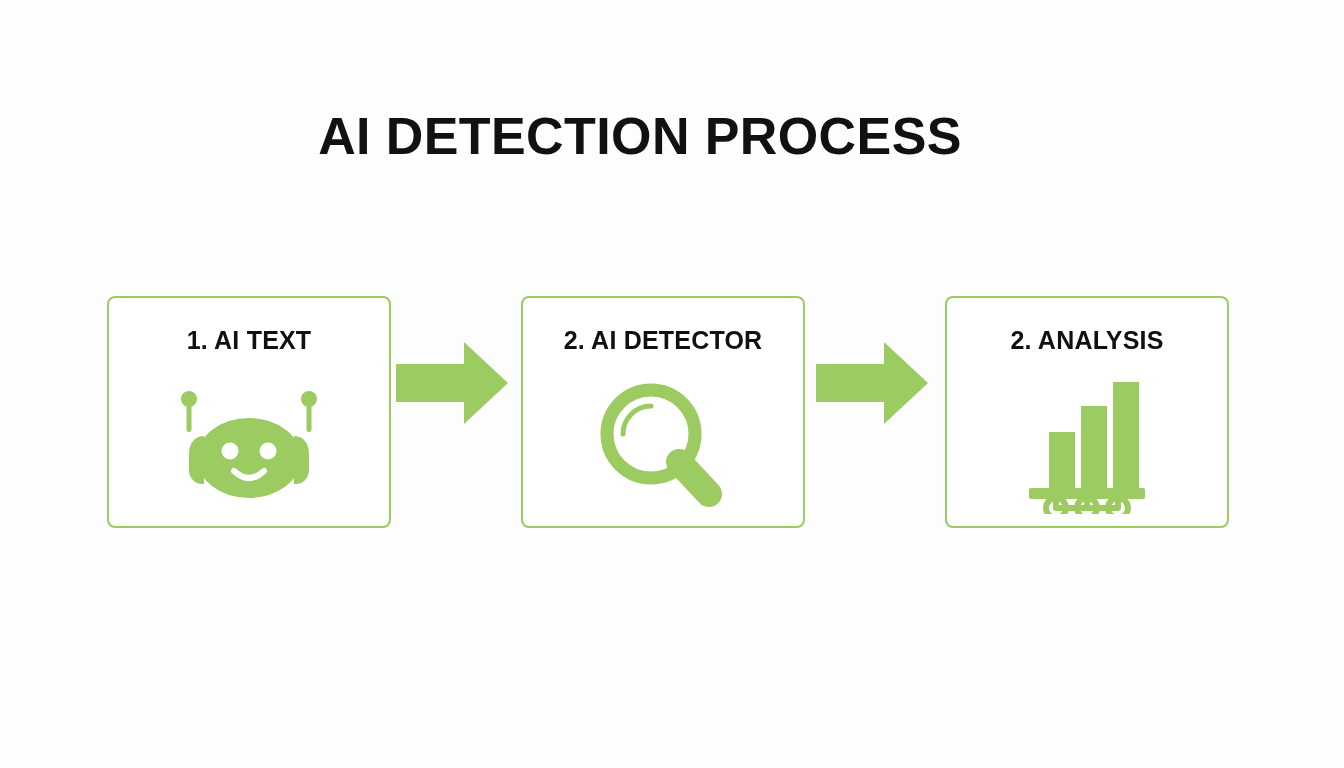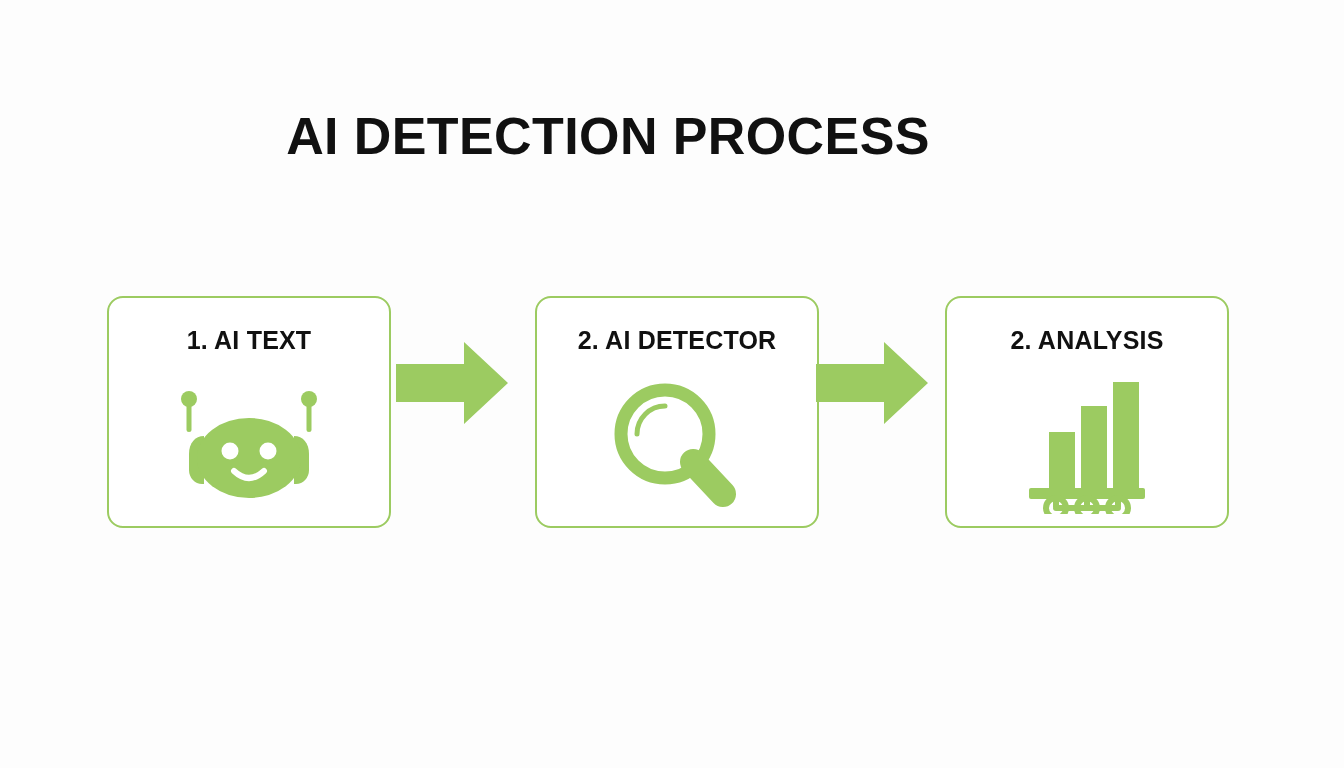--- a/index.html
+++ b/index.html
@@ -26,41 +26,42 @@
     left: 0;
     top: 108px;
     width: 1216px;
     text-align: center;
     font-size: 52px;
     font-weight: 700;
     letter-spacing: 0.4px;
     color: #111111;
     line-height: 1.1;
     white-space: nowrap;
+    padding-left: 32px;
   }
   
   .flow {
     position: absolute;
     left: 0;
     top: 296px;
     width: 1344px;
     height: 236px;
   }
   .card {
     position: absolute;
     top: 0;
     width: 284px;
     height: 232px;
     box-sizing: border-box;
     border: 2px solid #9ccb61;
-    border-radius: 16px;
+    border-radius: 8px;
     background: #ffffff;
   }
   .card-1 { left: 107px; }
-  .card-2 { left: 535px; }
+  .card-2 { left: 521px; }
   .card-3 { left: 945px; }
 
   .card-label {
     position: absolute;
     left: 0;
     top: 28px;
     width: 100%;
     text-align: center;
     font-size: 25px;
     font-weight: 700;

